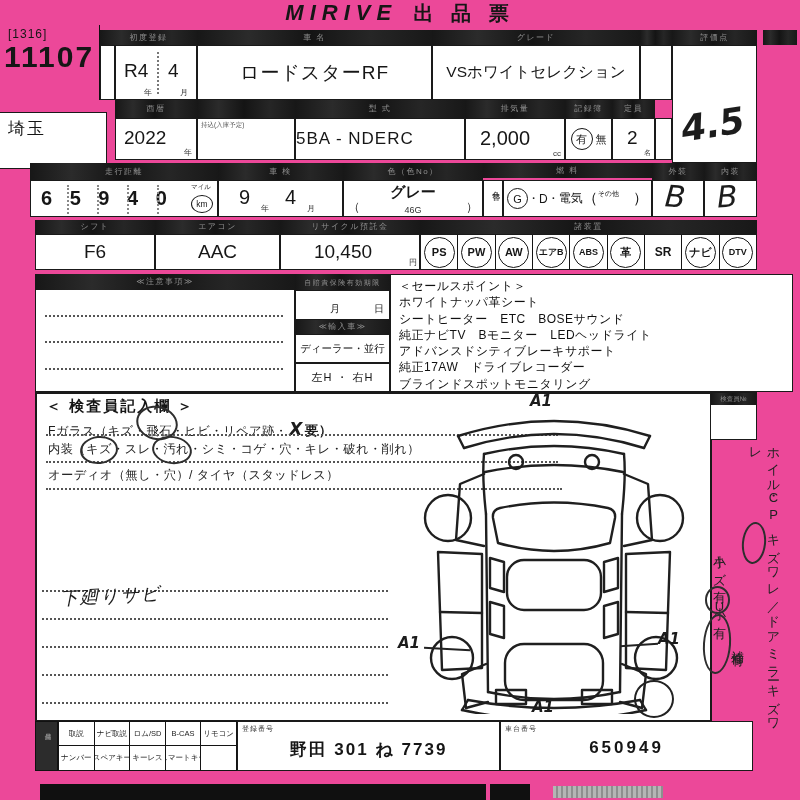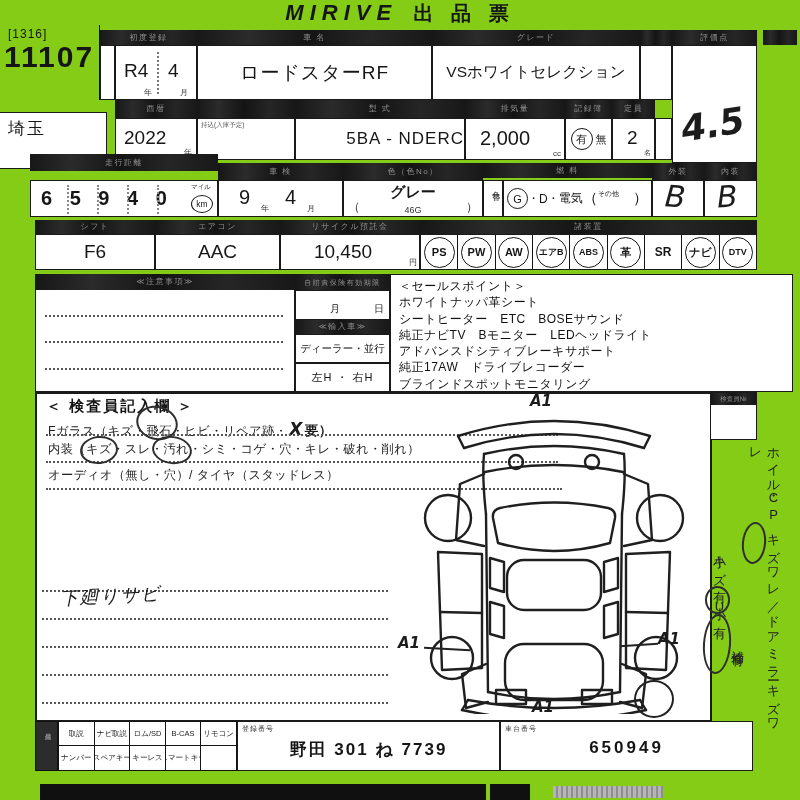--- a/index.html
+++ b/index.html
@@ -1,16 +1,16 @@
 <!DOCTYPE html>
 <html><head>
 <meta charset="utf-8">
 <style>
   html,body{margin:0;padding:0;background:#e8e8e6;}
-  #sheet{position:relative;width:800px;height:800px;background:#84cc16;overflow:hidden;
+  #sheet{position:relative;width:800px;height:800px;background:#ec4899;overflow:hidden;
          font-family:"Liberation Sans","DejaVu Sans",sans-serif;color:#161616;}
   .abs{position:absolute;box-sizing:border-box;}
   .cell{position:absolute;box-sizing:border-box;border:1.6px solid #1a1a1a;background:#fff;}
   .hdr{position:absolute;box-sizing:border-box;background:linear-gradient(90deg,#171717,#2b2b2b 22%,#141414 48%,#262626 74%,#181818);
        color:#8f8f8f;font-size:8px;line-height:1;display:flex;align-items:center;justify-content:center;
        letter-spacing:1.5px;overflow:hidden;white-space:nowrap;}
   .dot{position:absolute;border-bottom:2px dotted #555;height:0;}
   .hand{font-family:"DejaVu Sans",sans-serif;font-style:italic;color:#1c1c1c;}
   .circ{display:inline-flex;align-items:center;justify-content:center;border:1.6px solid #161616;border-radius:50%;}
   .mark{position:absolute;border:2px solid #2e2e2e;border-radius:50%;background:transparent;}
@@ -96,40 +96,40 @@
       <span>定員</span>
     </div>
 
   <div class="cell" style="left:115px;top:118px;width:82px;height:42px;">
     <span style="position:absolute;left:8px;top:8px;font-size:19px;">2022</span>
     <span class="sub" style="position:absolute;right:4px;bottom:1px;">年</span>
   </div>
   <div class="cell" style="left:197px;top:118px;width:98px;height:42px;">
     <span style="position:absolute;left:3px;top:2px;font-size:6.5px;color:#555;">持込(入庫予定)</span>
   </div>
-  <div class="cell" style="left:295px;top:118px;width:170px;height:42px;display:flex;align-items:center;justify-content:flex-end;">
+  <div class="cell" style="left:295px;top:118px;width:170px;height:42px;display:flex;align-items:center;justify-content:flex-start;">
     <span style="font-size:17px;letter-spacing:1px;">5BA - NDERC</span>
   </div>
   <div class="cell" style="left:465px;top:118px;width:100px;height:42px;">
     <span style="position:absolute;left:14px;top:8px;font-size:20px;">2,000</span>
     <span class="sub" style="position:absolute;right:3px;bottom:1px;">cc</span>
   </div>
   <div class="cell" style="left:565px;top:118px;width:47px;height:42px;display:flex;align-items:center;justify-content:center;gap:3px;">
     <span class="circ" style="width:20px;height:20px;font-size:11px;">
         <span>有</span>
       </span>
     <span style="font-size:11px;">無</span>
   </div>
   <div class="cell" style="left:612px;top:118px;width:43px;height:42px;">
     <span style="position:absolute;left:14px;top:8px;font-size:19px;">2</span>
     <span class="sub" style="position:absolute;right:3px;bottom:1px;font-size:7px;">名</span>
   </div>
   <div class="cell" style="left:655px;top:118px;width:17px;height:42px;"></div>
 
-  <div class="hdr" style="left:30px;top:154px;width:188px;height:17px;">
+  <div class="hdr" style="left:30px;top:163px;width:188px;height:17px;">
       <span>走行距離</span>
     </div>
   <div class="hdr" style="left:218px;top:163px;width:125px;height:17px;">
       <span>車 検</span>
     </div>
   <div class="hdr" style="left:343px;top:163px;width:140px;height:17px;">
       <span>色（色No）</span>
     </div>
   <div class="hdr" style="left:483px;top:163px;width:169px;height:15px;">
       <span>燃 料</span>

